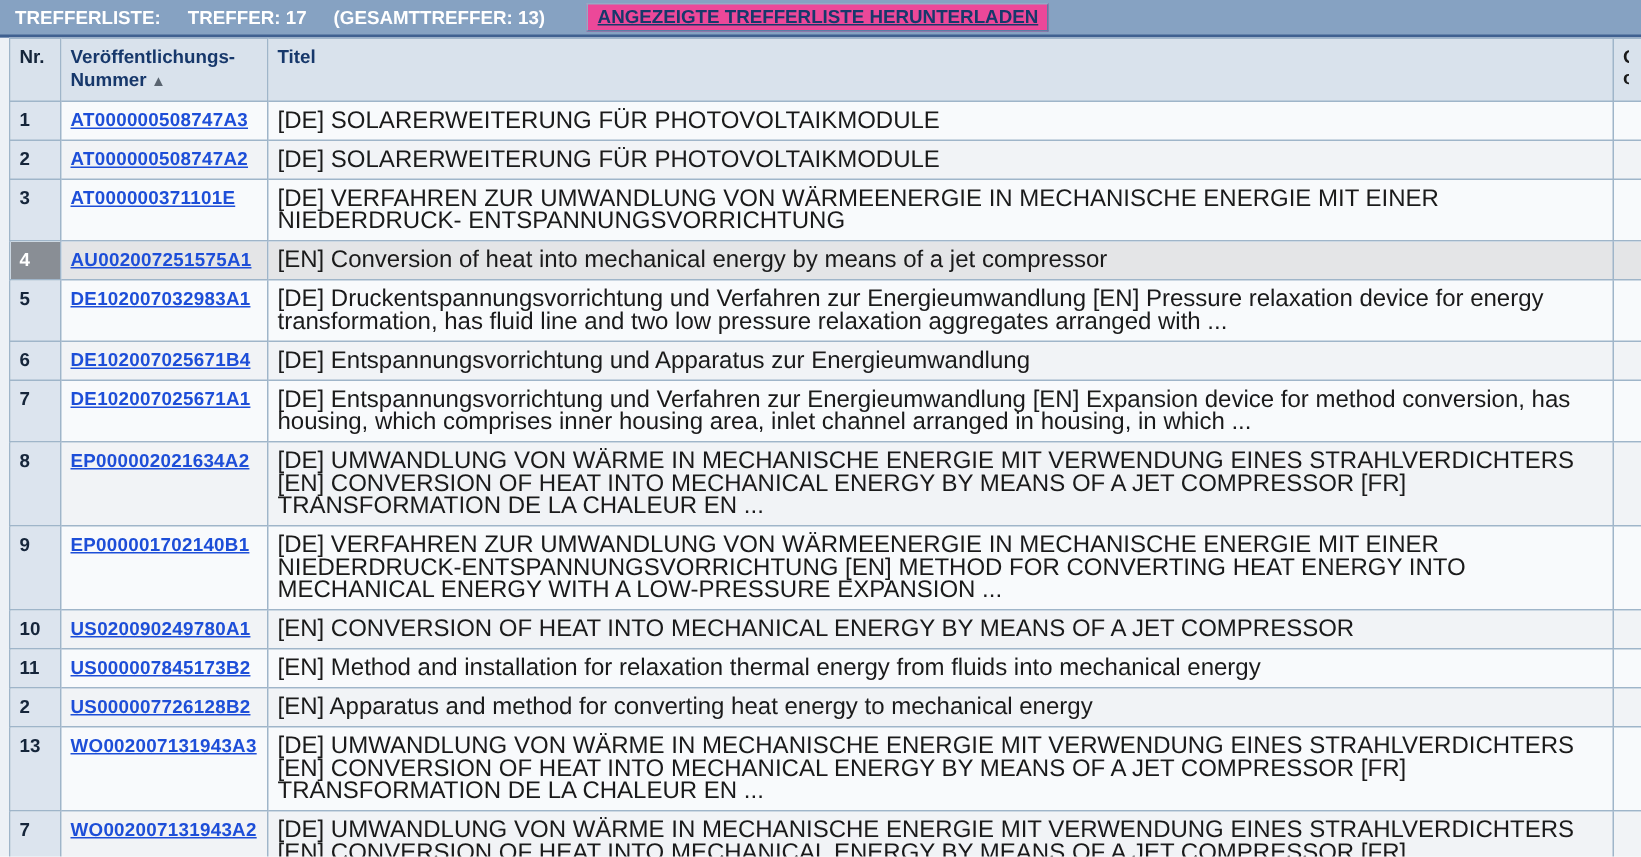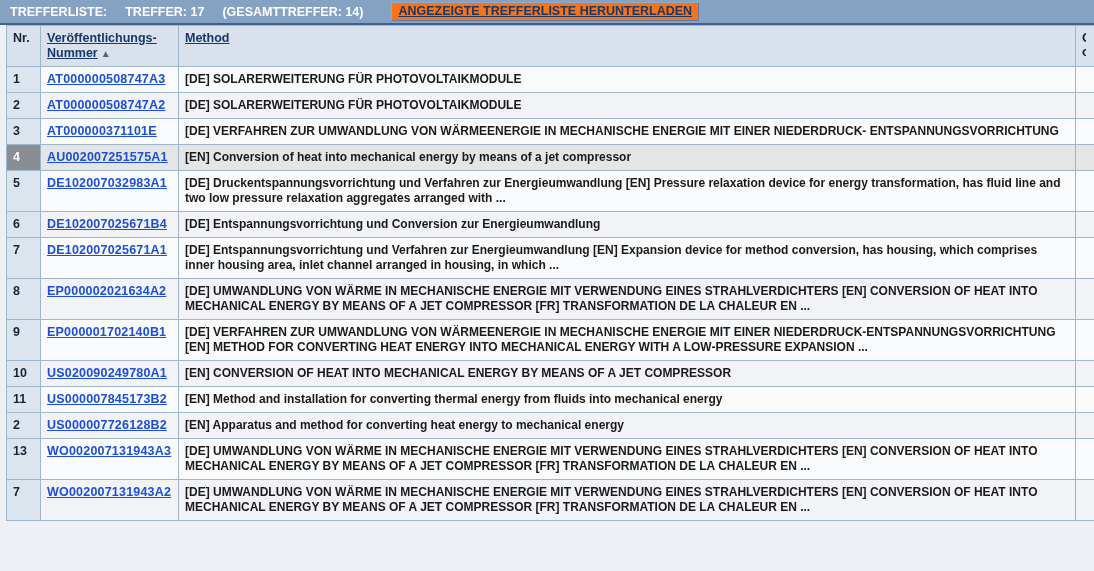--- a/index.html
+++ b/index.html
@@ -17,21 +17,21 @@
     width:1094px;height:25px;
     background:#86a2c2;
     border-bottom:2px solid #3f6090;
     display:flex;align-items:center;
     padding-left:10px;gap:18px;
     white-space:nowrap;
   }
   .topbar .bartext{color:#ffffff;font-weight:bold;font-size:12.5px;}
   .download-chip{
     margin-left:10px;
-    background:#f97316;
+    background:#ec4899;
     border:1px solid #93abc6;
     border-bottom-color:#5d7ca3;
     border-right-color:#5d7ca3;
     padding:1px 6px 2px 6px;
     color:#17386b;font-weight:bold;font-size:12.5px;
     text-decoration:underline;cursor:pointer;
   }
 
   
   .tablewrap{margin-left:6px;width:1088px;overflow:hidden;}
@@ -55,34 +55,34 @@
   }
   thead th{
     background:#d9e2ec;
     height:40px;
     box-sizing:border-box;
     text-align:left;
     font-size:12.5px;
   }
   .th-nr{color:#15253a;font-weight:bold;}
   .head-link{
-    color:#17386b;font-weight:bold;text-decoration:underline;cursor:pointer;
+    color:#17386b;font-weight:bold;cursor:pointer;
   }
   .sort-arrow{color:#5a6470;font-size:10px;text-decoration:none;display:inline-block;margin-left:3px;}
 
   td.nr-cell{
     background:#dce4ee;
     font-weight:bold;color:#15253a;
     font-size:12.5px;
   }
   td.pub-cell a{
     color:#1d4ed8;font-weight:bold;text-decoration:underline;cursor:pointer;
     font-size:12.5px;letter-spacing:0.2px;
   }
-  td.title-cell{color:#1a1a1a;font-size:12px;font-weight:bold;}
+  td.title-cell{color:#1a1a1a;font-size:16px;}
   td.part-cell{font-weight:bold;color:#17386b;}
   .clip-frag{display:block;width:4px;overflow:hidden;height:14px;}
 
   tbody tr:nth-child(odd) td.pub-cell,
   tbody tr:nth-child(odd) td.title-cell,
   tbody tr:nth-child(odd) td.part-cell{background:#f8fafc;}
   tbody tr:nth-child(even) td.pub-cell,
   tbody tr:nth-child(even) td.title-cell,
   tbody tr:nth-child(even) td.part-cell{background:#f1f3f6;}
 
@@ -92,41 +92,41 @@
   tbody tr.selected td.nr-cell{background:#898e95;color:#ffffff;}
 </style>
 </head>
 <body>
 
 <div class="viewport">
 
   <div class="topbar">
     <span class="bartext">TREFFERLISTE:</span>
     <span class="bartext">TREFFER: 17</span>
-    <span class="bartext">(GESAMTTREFFER: 14)</span>
+    <span class="bartext">(GESAMTTREFFER: 13)</span>
     <a class="download-chip">ANGEZEIGTE TREFFERLISTE HERUNTERLADEN</a>
   </div>
 
   <div class="tablewrap">
     <table class="results">
       <colgroup>
         <col class="c-nr">
           <col class="c-pub">
           <col class="c-title">
           <col class="c-part">
       </colgroup>
       <thead>
         <tr>
           <th class="th-nr">Nr.</th>
           <th>
             <span class="head-link">Veröffentlichungs-</span><br>
             <span class="head-link">Nummer</span><span class="sort-arrow">▲</span>
           </th>
           <th>
-            <span class="head-link">Method</span>
+            <span class="head-link">Titel</span>
           </th>
           <th>
             <span class="clip-frag">O</span>
             <span class="clip-frag">o</span>
           </th>
         </tr>
       </thead>
       <tbody>
         <tr>
           <td class="nr-cell">1</td>
@@ -154,21 +154,21 @@
         </tr>
         <tr>
           <td class="nr-cell">5</td>
           <td class="pub-cell"><a>DE102007032983A1</a></td>
           <td class="title-cell">[DE] Druckentspannungsvorrichtung und Verfahren zur Energieumwandlung [EN] Pressure relaxation device for energy transformation, has fluid line and two low pressure relaxation aggregates arranged with ...</td>
           <td class="part-cell"></td>
         </tr>
         <tr>
           <td class="nr-cell">6</td>
           <td class="pub-cell"><a>DE102007025671B4</a></td>
-          <td class="title-cell">[DE] Entspannungsvorrichtung und Conversion zur Energieumwandlung</td>
+          <td class="title-cell">[DE] Entspannungsvorrichtung und Apparatus zur Energieumwandlung</td>
           <td class="part-cell"></td>
         </tr>
         <tr>
           <td class="nr-cell">7</td>
           <td class="pub-cell"><a>DE102007025671A1</a></td>
           <td class="title-cell">[DE] Entspannungsvorrichtung und Verfahren zur Energieumwandlung [EN] Expansion device for method conversion, has housing, which comprises inner housing area, inlet channel arranged in housing, in which ...</td>
           <td class="part-cell"></td>
         </tr>
         <tr>
           <td class="nr-cell">8</td>
@@ -184,21 +184,21 @@
         </tr>
         <tr>
           <td class="nr-cell">10</td>
           <td class="pub-cell"><a>US020090249780A1</a></td>
           <td class="title-cell">[EN] CONVERSION OF HEAT INTO MECHANICAL ENERGY BY MEANS OF A JET COMPRESSOR</td>
           <td class="part-cell"></td>
         </tr>
         <tr>
           <td class="nr-cell">11</td>
           <td class="pub-cell"><a>US000007845173B2</a></td>
-          <td class="title-cell">[EN] Method and installation for converting thermal energy from fluids into mechanical energy</td>
+          <td class="title-cell">[EN] Method and installation for relaxation thermal energy from fluids into mechanical energy</td>
           <td class="part-cell"></td>
         </tr>
         <tr>
           <td class="nr-cell">2</td>
           <td class="pub-cell"><a>US000007726128B2</a></td>
           <td class="title-cell">[EN] Apparatus and method for converting heat energy to mechanical energy</td>
           <td class="part-cell"></td>
         </tr>
         <tr>
           <td class="nr-cell">13</td>

